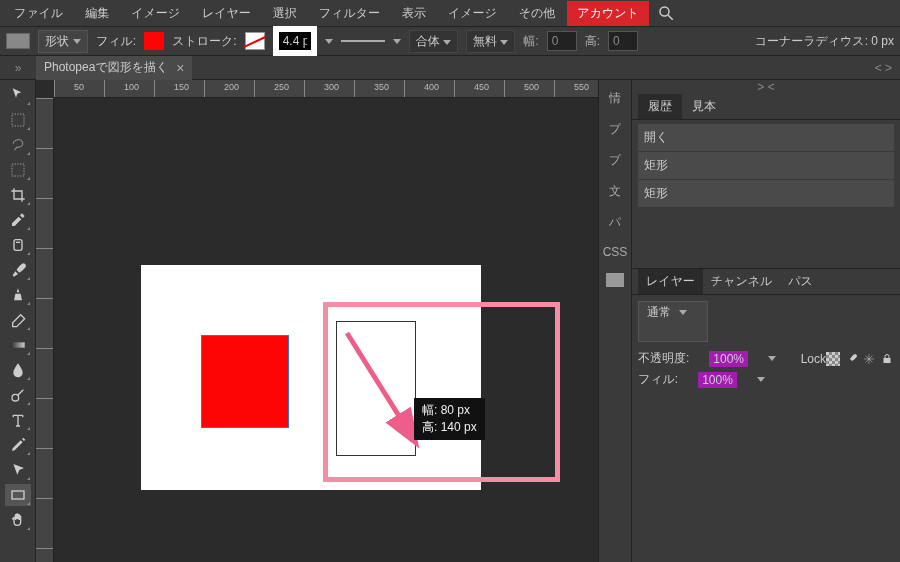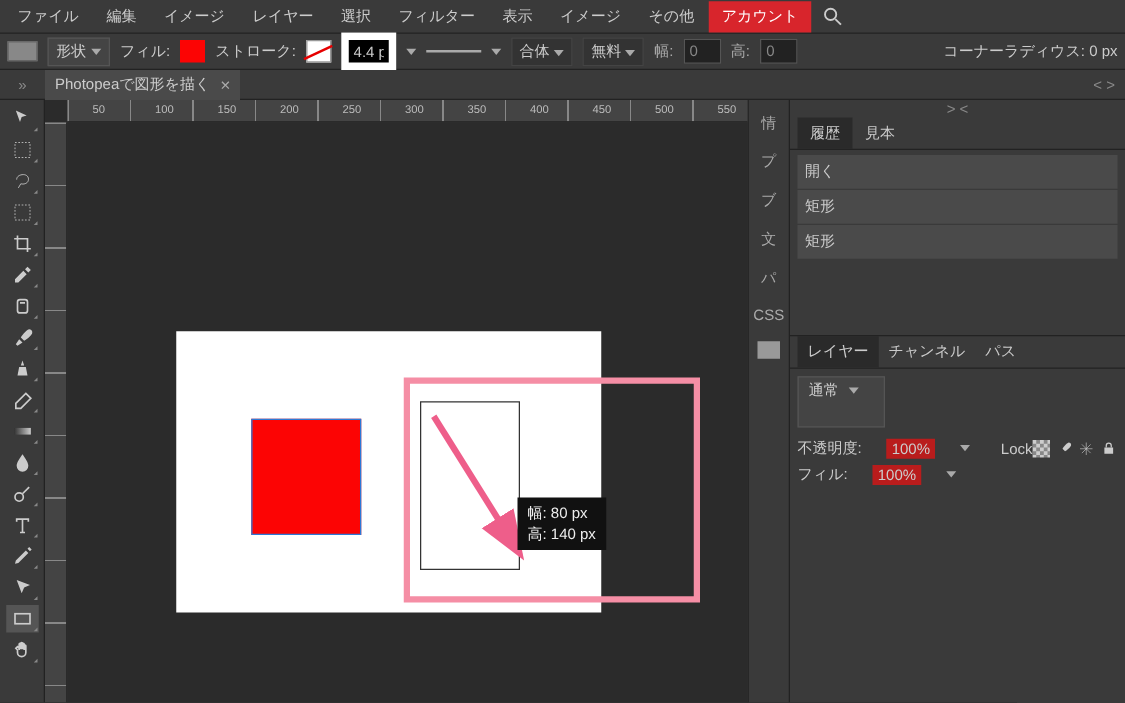--- a/index.html
+++ b/index.html
@@ -54,21 +54,21 @@
 .histlist{padding:4px 6px}
 .histlist div{padding:5px 6px;background:#4a4a4a;margin-bottom:1px}
 .histlist .cur{background:#555}
 .histgap{height:56px}
 .layertabs{display:flex;padding:0 6px;border-top:1px solid #222;border-bottom:1px solid #222}
 .layertabs span{padding:4px 8px}
 .layertabs .act{background:#2a2a2a}
 .blend{padding:6px}
 .blend .sel{background:#444;border:1px solid #555;padding:2px 20px 20px 8px;display:inline-flex;align-items:center;gap:8px}
 .oprow{padding:2px 6px;display:flex;align-items:center;gap:20px;font-size:11px}
-.oprow .val{background:#b91c1c;padding:1px 4px}
+.oprow .val{background:#a21caf;padding:1px 4px}
 .lockicons{margin-left:auto;display:flex;gap:4px;align-items:center}
 .lockicons span{width:14px;height:14px;display:flex;align-items:center;justify-content:center}
 .chk{background-image:repeating-conic-gradient(#888 0 25%,#ccc 0 50%);background-size:6px 6px}
 .layers{padding:4px 6px}
 .lrow{display:flex;align-items:center;gap:8px;padding:4px 2px}
 .eye{width:14px;height:14px}
 .thumb{width:24px;height:24px;border:1px solid #999;position:relative}
 .thumb.red{background:#fc0404}
 .thumb.white{background:#fff}
 .thumb .sub{position:absolute;right:-3px;bottom:-3px;width:10px;height:10px;background:#aaa;border:1px solid #666}

